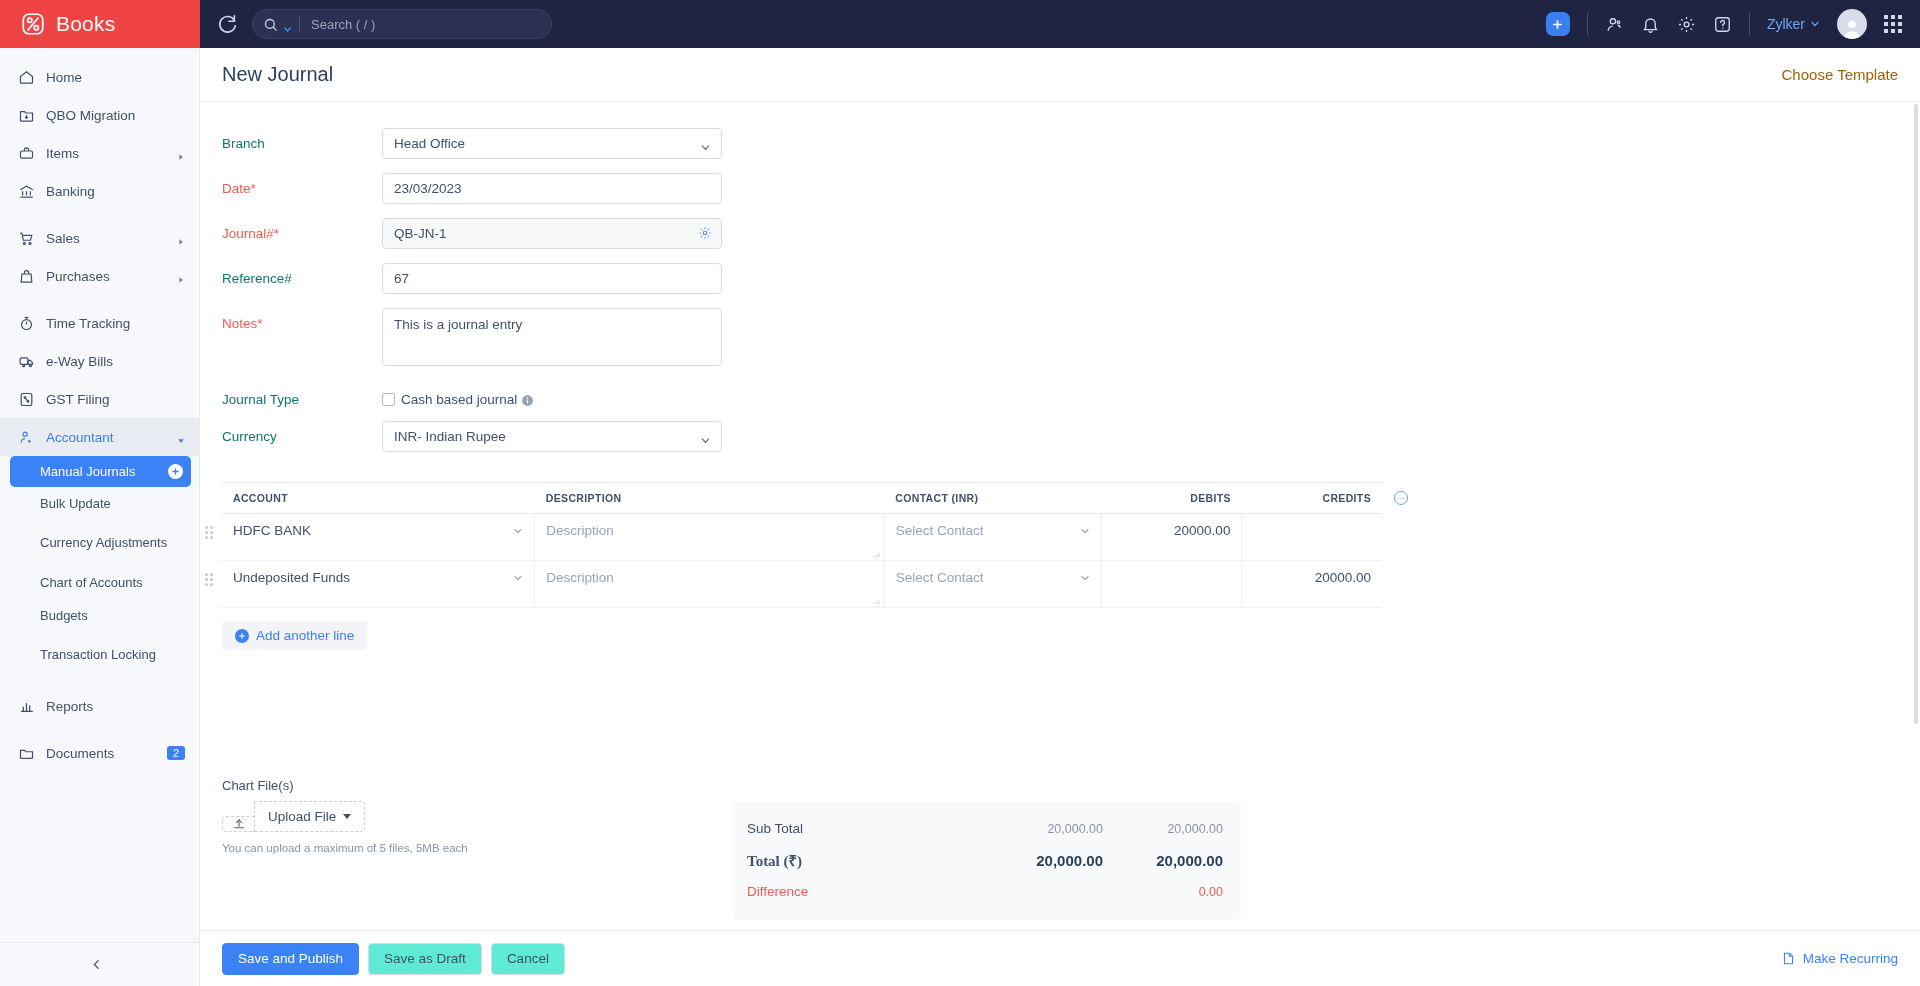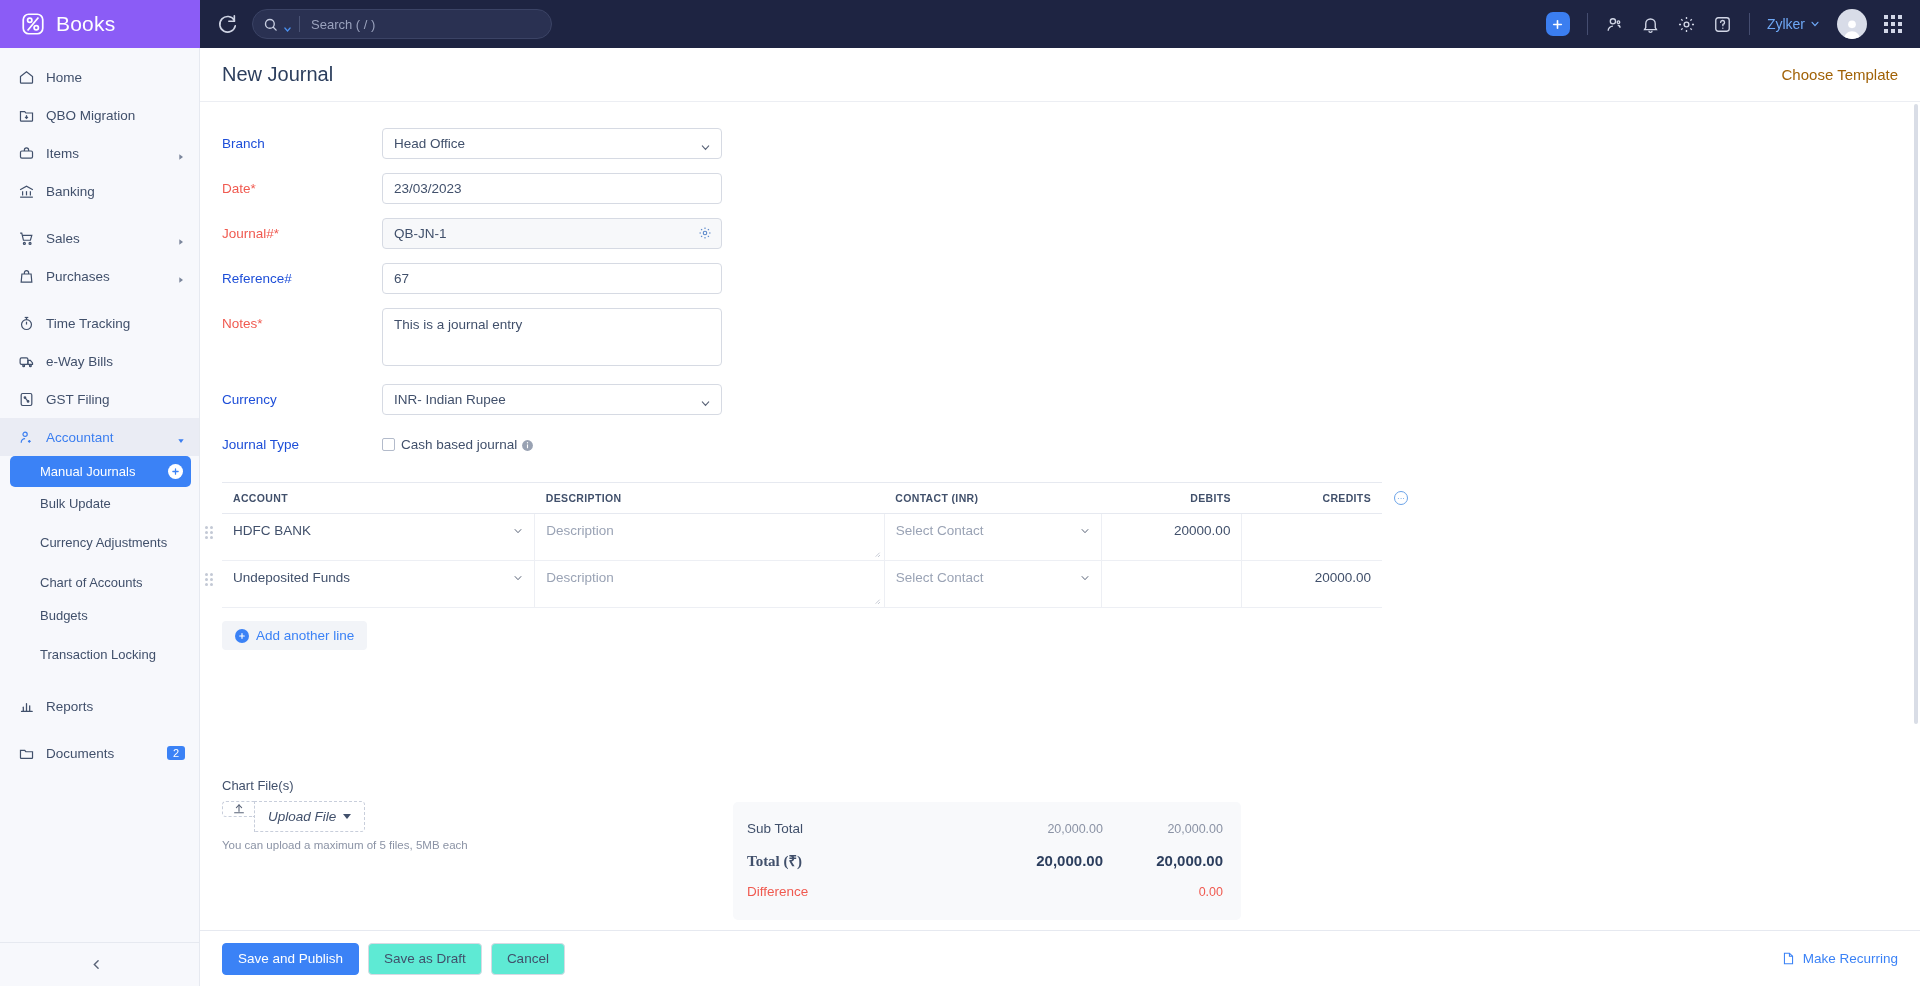--- a/index.html
+++ b/index.html
@@ -5,21 +5,21 @@
   * { box-sizing: border-box; margin: 0; padding: 0; }
   html, body {
     width: 1920px; height: 986px;
     font-family: "Liberation Sans", sans-serif;
     background: #fff; overflow: hidden;
   }
   body { display: flex; flex-direction: column; }
 
   
   .topbar { height: 48px; background: #1e2442; display: flex; align-items: center; flex: 0 0 48px; }
-  .brand { width: 200px; height: 48px; display: flex; align-items: center; gap: 10px; padding-left: 20px; background: #8b5cf6; }
+  .brand { width: 200px; height: 48px; display: flex; align-items: center; gap: 10px; padding-left: 20px; background: #ef4444; }
   .brand-logo { width: 26px; height: 26px; }
   .brand-name { color: #fff; font-size: 21px; letter-spacing: .2px; }
   .topbar-rest { flex: 1; display: flex; align-items: center; height: 48px; padding: 0 18px 0 16px; }
   .refresh-ic { width: 22px; height: 22px; color: #cfd4e4; margin-right: 14px; cursor: pointer; }
   .search-wrap {
     width: 300px; height: 30px; background: #2a3152; border: 1px solid #3b4365;
     border-radius: 16px; display: flex; align-items: center; padding: 0 10px; gap: 5px;
   }
   .search-ic { width: 15px; height: 15px; color: #c6ccdf; }
   .search-caret { width: 9px; height: 9px; color: #4a90f0; }
@@ -64,21 +64,21 @@
 
   
   .main { flex: 1; display: flex; flex-direction: column; min-width: 0; background: #fff; position: relative; }
   .page-head { height: 54px; display: flex; align-items: center; padding: 0 22px 0 22px; border-bottom: 1px solid #eceef3; flex: 0 0 54px; }
   .page-title { font-size: 20px; color: #2c3e5d; font-weight: normal; }
   .choose-template { margin-left: auto; color: #a16207; font-size: 15px; cursor: pointer; }
 
   .content { flex: 1; overflow-y: auto; padding: 26px 22px 12px 22px; position: relative; }
 
   .form-row { display: flex; align-items: flex-start; margin-bottom: 14px; }
-  .form-label { width: 160px; font-size: 13.5px; color: #1d4ed8; padding-top: 8px; flex: 0 0 160px; }
+  .form-label { width: 160px; font-size: 13.5px; color: #0f766e; padding-top: 8px; flex: 0 0 160px; }
   .form-label.req { color: #f05a50; }
   .ctrl { width: 340px; position: relative; }
   .inp {
     width: 100%; height: 31px; border: 1px solid #d6dae3; border-radius: 4px;
     padding: 0 11px; font-size: 13.5px; color: #41506b; font-family: inherit;
     background: #fff; outline: none;
   }
   .inp::placeholder { color: #9aa3b5; }
   .inp.readonly-bg { background: #f7f8fa; }
   .sel-wrap { position: relative; }
@@ -133,21 +133,21 @@
   .tot-v1 { width: 150px; text-align: right; font-size: 12.5px; color: #8b93a5; }
   .tot-v2 { width: 120px; text-align: right; font-size: 12.5px; color: #8b93a5; }
   .tot-row.total .tot-v1 { font-size: 15px; font-weight: bold; color: #2c3e5d; }
   .tot-row.total .tot-v2 { font-size: 15px; font-weight: bold; color: #2c3e5d; }
   .tot-row.diff .tot-v2 { color: #f05a50; font-size: 12.5px; }
   .tot-row.total { margin: 4px 0; }
 
   
   .attach { margin-top: 128px; }
   .attach-label { font-size: 13px; color: #41506b; margin-bottom: 8px; }
-  .upload-grp { display: inline-flex; align-items: flex-start; font-style: italic; }
+  .upload-grp { display: inline-flex; align-items: flex-end; }
   .upload-ic-box { width: 32px; border: 1px dashed #c8cedb; border-right: none; border-radius: 4px 0 0 4px; display: flex; align-items: center; justify-content: center; cursor: pointer; }
   .upload-ic-box svg { width: 14px; height: 14px; color: #5a6478; }
   .upload-btn { border: 1px dashed #c8cedb; border-radius: 0 4px 4px 0; padding: 7px 13px; font-size: 13.5px; color: #41506b; display: flex; align-items: center; gap: 7px; cursor: pointer; }
   .upload-btn .cc { width: 0; height: 0; border-left: 4px solid transparent; border-right: 4px solid transparent; border-top: 5px solid #41506b; }
   .attach-hint { font-size: 11.5px; color: #8b93a5; margin-top: 7px; }
 
   
   .footer { height: 56px; border-top: 1px solid #e6e9f0; display: flex; align-items: center; padding: 0 22px; background: #fff; flex: 0 0 56px; }
   .btn { height: 32px; padding: 0 15px; border-radius: 4px; font-size: 13.5px; font-family: inherit; cursor: pointer; border: 1px solid #d6dae3; background: #5eead4; color: #41506b; }
   .btn.primary { background: #3b82f6; border-color: #3b82f6; color: #fff; margin-right: 9px; }
@@ -461,41 +461,41 @@
       </div>
 
       <div class="form-row">
         <div class="form-label req">Notes*</div>
         <div class="ctrl">
           <textarea class="ta" style="">This is a journal entry</textarea>
         </div>
       </div>
 
       <div class="form-row">
-        <div class="form-label">Currency</div>
-        <div class="ctrl sel-wrap">
-          <input class="inp" readonly="" value="INR- Indian Rupee" style="">
-          <span class="sel-caret"><svg viewBox="0 0 24 24" fill="none" stroke="currentColor" stroke-width="2.4" stroke-linecap="round">
-                <polyline points="5 8.5 12 16 19 8.5"></polyline>
-              </svg></span>
-        </div>
-      </div>
-
-      <div class="form-row">
         <div class="form-label">Journal Type</div>
         <div class="ctrl">
           <div class="cbrow">
             <span class="cb"></span>
             <span class="cb-label">Cash based journal</span>
             <span class="info-ic"><svg viewBox="0 0 24 24" fill="currentColor">
                   <circle cx="12" cy="12" r="10"></circle>
                   <rect x="11" y="10" width="2" height="7" fill="#fff"></rect>
                   <circle cx="12" cy="7" r="1.3" fill="#fff"></circle>
                 </svg></span>
           </div>
+        </div>
+      </div>
+
+      <div class="form-row">
+        <div class="form-label">Currency</div>
+        <div class="ctrl sel-wrap">
+          <input class="inp" readonly="" value="INR- Indian Rupee" style="">
+          <span class="sel-caret"><svg viewBox="0 0 24 24" fill="none" stroke="currentColor" stroke-width="2.4" stroke-linecap="round">
+                <polyline points="5 8.5 12 16 19 8.5"></polyline>
+              </svg></span>
         </div>
       </div>
 
       <div class="items-block">
         <span class="circ hdr-circ">···</span>
         <table class="items-table">
           <colgroup>
             <col style="width:230px">
               <col style="width:257px">
               <col style="width:160px">

